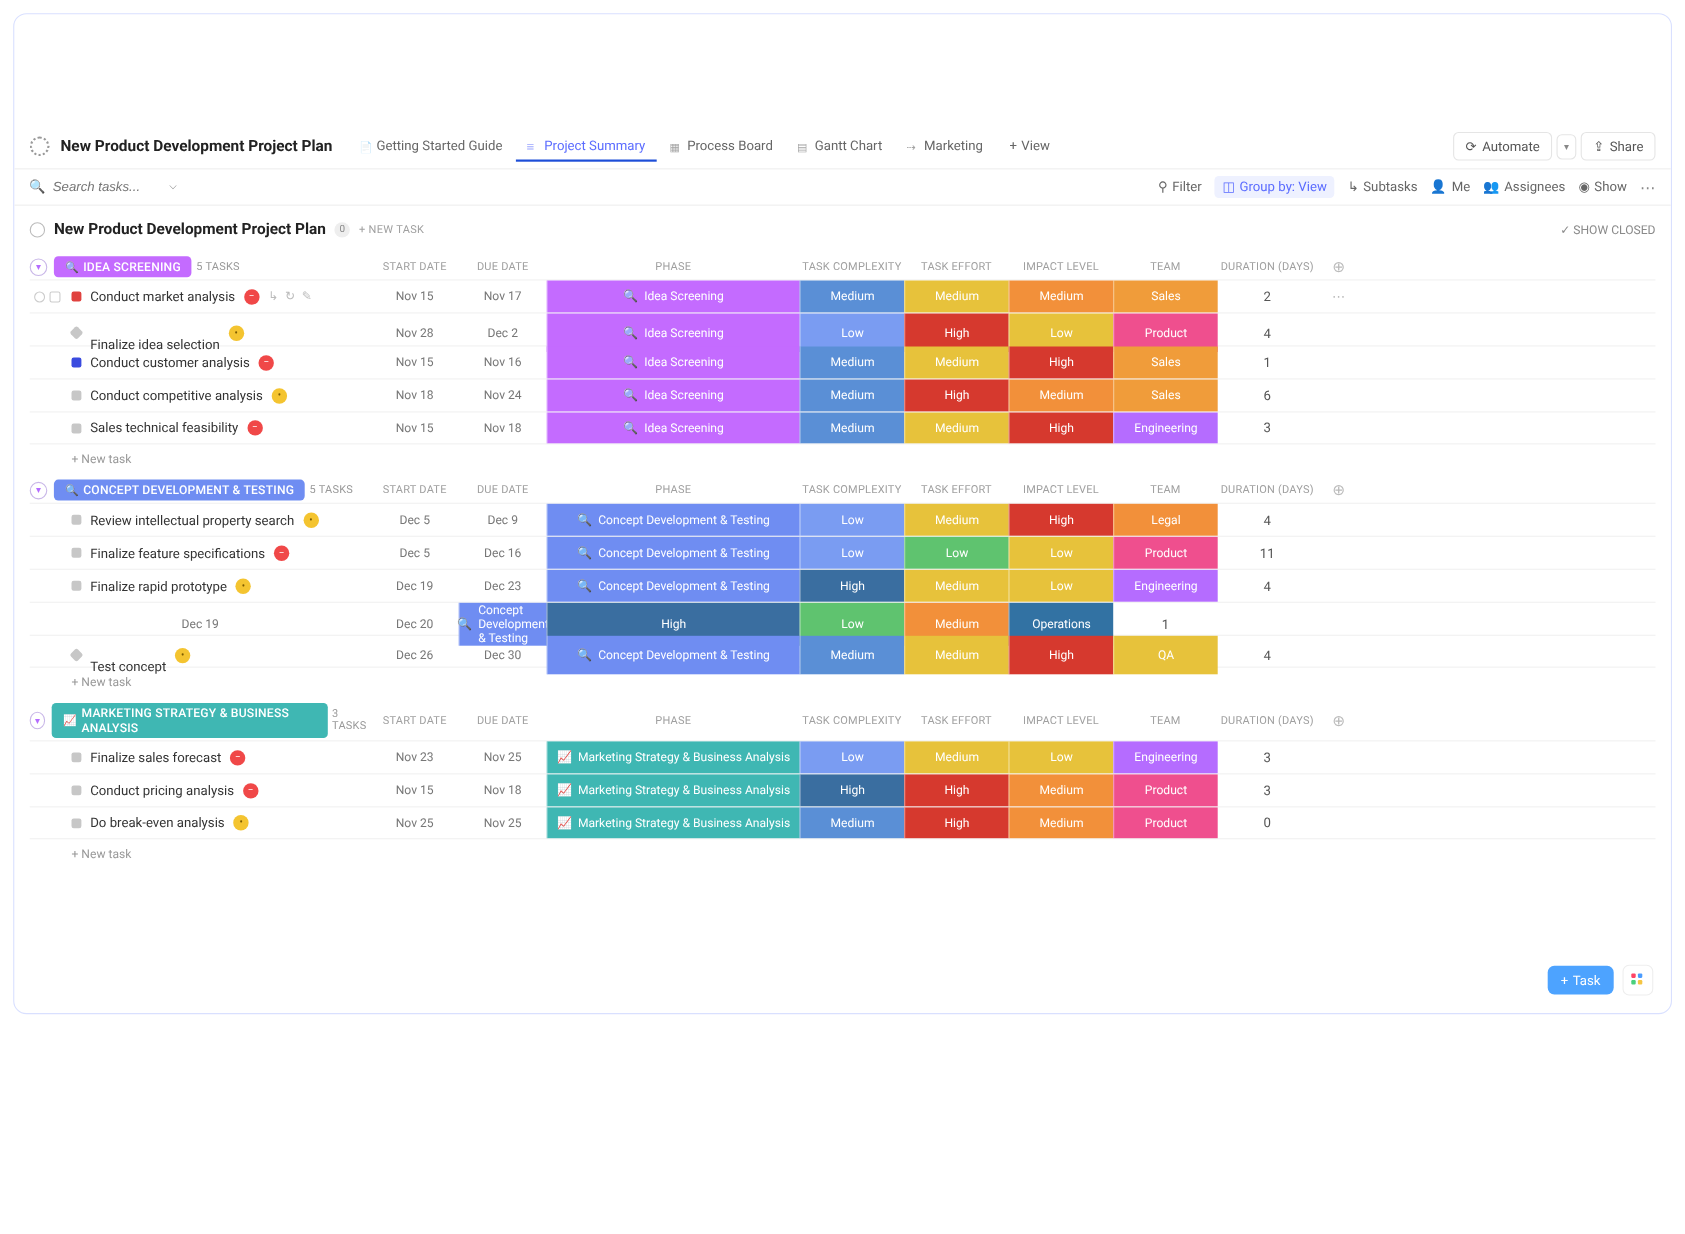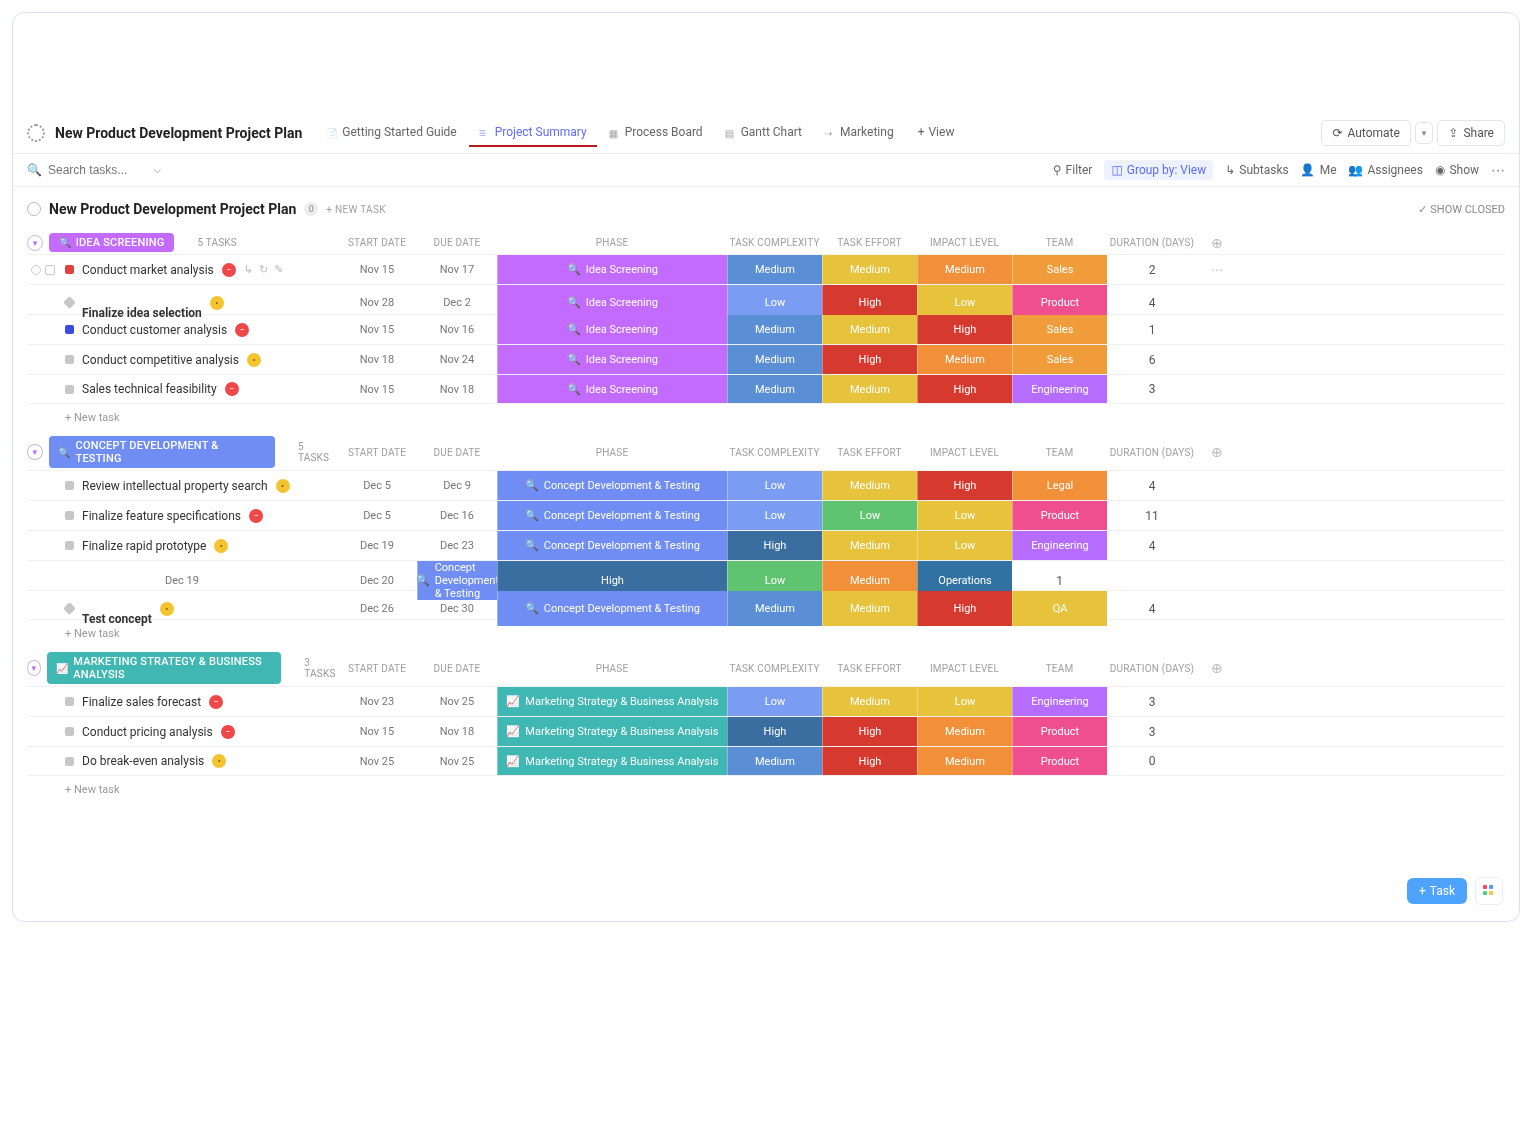--- a/index.html
+++ b/index.html
@@ -4,69 +4,69 @@
 <style>
 * { box-sizing: border-box; margin: 0; padding: 0; }
 body { font-family: -apple-system, BlinkMacSystemFont, "Segoe UI", Roboto, sans-serif; font-size: 12px; color: #333; background: #fff; padding: 12px; }
 .app { border: 1px solid #d9e0ff; border-radius: 12px; padding: 0; background: #fff; overflow: hidden; height: 910px; }
 .topspace { height: 100px; }
 .header { display: flex; align-items: center; padding: 6px 14px; border-bottom: 1px solid #eee; gap: 4px; }
 .brand-icon { width: 18px; height: 18px; border: 2px dotted #999; border-radius: 50%; display: inline-block; margin-right: 6px; }
 .page-title { font-weight: 700; font-size: 14px; color: #222; margin-right: 10px; }
 .tabs { display: flex; gap:2px; }
 .tab { display: flex; align-items: center; padding: 6px 10px; color: #666; font-size: 12px; cursor: pointer; border-bottom: 2px solid transparent; gap:4px; }
-.tab.active { color: #5b6cff; border-bottom: 2px solid #b91c1c; }
+.tab.active { color: #5b6cff; border-bottom: 2px solid #1d4ed8; }
 .tab .ticon { width: 12px; height: 12px; display:inline-block; opacity:0.6; }
 .icon-doc::before{content:"📄"; font-size:10px;}
 .icon-list::before{content:"≡"; font-size:12px; color:#5b6cff;}
 .icon-board::before{content:"▦"; font-size:10px;}
 .icon-gantt::before{content:"▤"; font-size:10px;}
 .icon-timeline::before{content:"⇢"; font-size:10px;}
 .spacer { flex:1; }
 .hbtn { display:flex; align-items:center; gap:5px; padding:5px 10px; border:1px solid #e5e5e5; border-radius:5px; color:#555; font-size:12px; cursor:pointer; background:#fff;}
 .chev{font-size:9px;color:#888;}
 
 .toolbar{ display:flex; align-items:center; padding:6px 14px; border-bottom:1px solid #eee; gap:12px;}
 .search{ display:flex; align-items:center; gap:6px; color:#aaa; width:160px;}
-.search input{border:none; outline:none; font-size:12px; color:#6d28d9; width:100px;}
+.search input{border:none; outline:none; font-size:12px; color:#6d28d9; width:100px;font-style:italic;}
 .tool-right{ margin-left:auto; display:flex; align-items:center; gap:12px; color:#666; font-size:12px;}
 .tool-right .titem{display:flex; align-items:center; gap:4px; cursor:pointer;}
 .titem.active{ background:#eef1ff; color:#5b6cff; padding:3px 7px; border-radius:4px;}
 .dots{font-size:14px; color:#888; cursor:pointer;}
 
 .content{ padding:8px 14px 16px 14px;}
 .section-title-row{display:flex; align-items:center; gap:8px; padding:6px 0;}
 .circle-collapse{width:14px;height:14px;border:1px solid #bbb;border-radius:50%; display:inline-block;}
 .section-title{font-weight:700; font-size:14px; color:#222;}
 .count-badge{ width:14px;height:14px;border-radius:50%; background:#eee;color:#888;font-size:9px;display:inline-flex;align-items:center;justify-content:center;}
 .newtask-link{color:#a0a0a0;font-size:10px; text-transform:uppercase;letter-spacing:0.3px;}
 .show-closed{margin-left:auto; color:#8a8a8a; font-size:11px;}
 .show-closed::before{content:"✓ "; color:#8a8a8a;}
 
 .group{margin-top:10px;}
 .collapse-btn{width:16px;height:16px;border:1px solid #c9b7e8;border-radius:50%; display:inline-flex;align-items:center;justify-content:center;color:#b56cff;font-size:9px;margin-right:6px;cursor:pointer;}
 .pill{display:inline-flex; align-items:center; gap:4px; padding:3px 10px; border-radius:4px; color:#fff; font-size:11px; font-weight:500;}
 .pill .picon{font-size:10px;}
-.tasks-count{color:#999; font-size:10px; margin-left:23px; text-transform:uppercase;}
+.tasks-count{color:#999; font-size:10px; margin-left:4px; text-transform:uppercase;}
 .col-headers{display:grid; grid-template-columns: 310px 80px 80px 230px 95px 95px 95px 95px 90px 40px; align-items:center; color:#a0a0a0; font-size:10px; text-transform:uppercase; letter-spacing:0.2px;}
 .col-headers > div{text-align:center;}
 .col-headers .lead{grid-column:1; text-align:left;}
 .plus-col{ color:#bbb; font-size:14px; text-align:center; cursor:pointer;}
 
 .rows{margin-top:2px;}
 .row{display:grid; grid-template-columns: 310px 80px 80px 230px 95px 95px 95px 95px 90px 40px; align-items:stretch; border-top:1px solid #f1f1f1; height:30px;}
 .row:last-child{border-bottom:1px solid #f1f1f1;}
 .cell{display:flex; align-items:center; justify-content:center; font-size:12px; color:#555;}
 .cell.name{justify-content:flex-start; padding-left:38px; gap:8px; color:#333; position:relative;}
 .cell.name .lead-controls{position:absolute; left:4px; display:flex; gap:4px; align-items:center;}
 .cell.name .ck{width:10px;height:10px;border:1px solid #ccc;border-radius:2px;}
 .cell.name .rad{width:10px;height:10px;border:1px solid #ccc;border-radius:50%;}
 .status-sq{width:9px;height:9px;border-radius:2px; display:inline-block;}
 .task-name{font-size:12px;}
-.task-name.bold{font-weight:700;margin-top:21px;}
+.task-name.bold{font-weight:400;margin-top:21px;}
 .dot{width:14px;height:14px;border-radius:50%;display:inline-flex;align-items:center;justify-content:center;font-size:9px;color:#fff;}
 .dot.red{background:#f04848;}
 .dot.yellow{background:#f4c430;color:#7a5a00;}
 .row-actions{display:flex; gap:6px; color:#bbb; font-size:11px;}
 .row-actions span{cursor:pointer;}
 .cell.phase,.cell.complexity,.cell.effort,.cell.impact,.cell.team{color:#fff; font-size:11px; border-left:1px solid rgba(255,255,255,0.35);}
 .cell.phase{gap:5px;}
 .cell.date{color:#777;font-size:11px;}
 .cell.duration{color:#555;}
 .cell.more{color:#bbb;cursor:pointer;}

